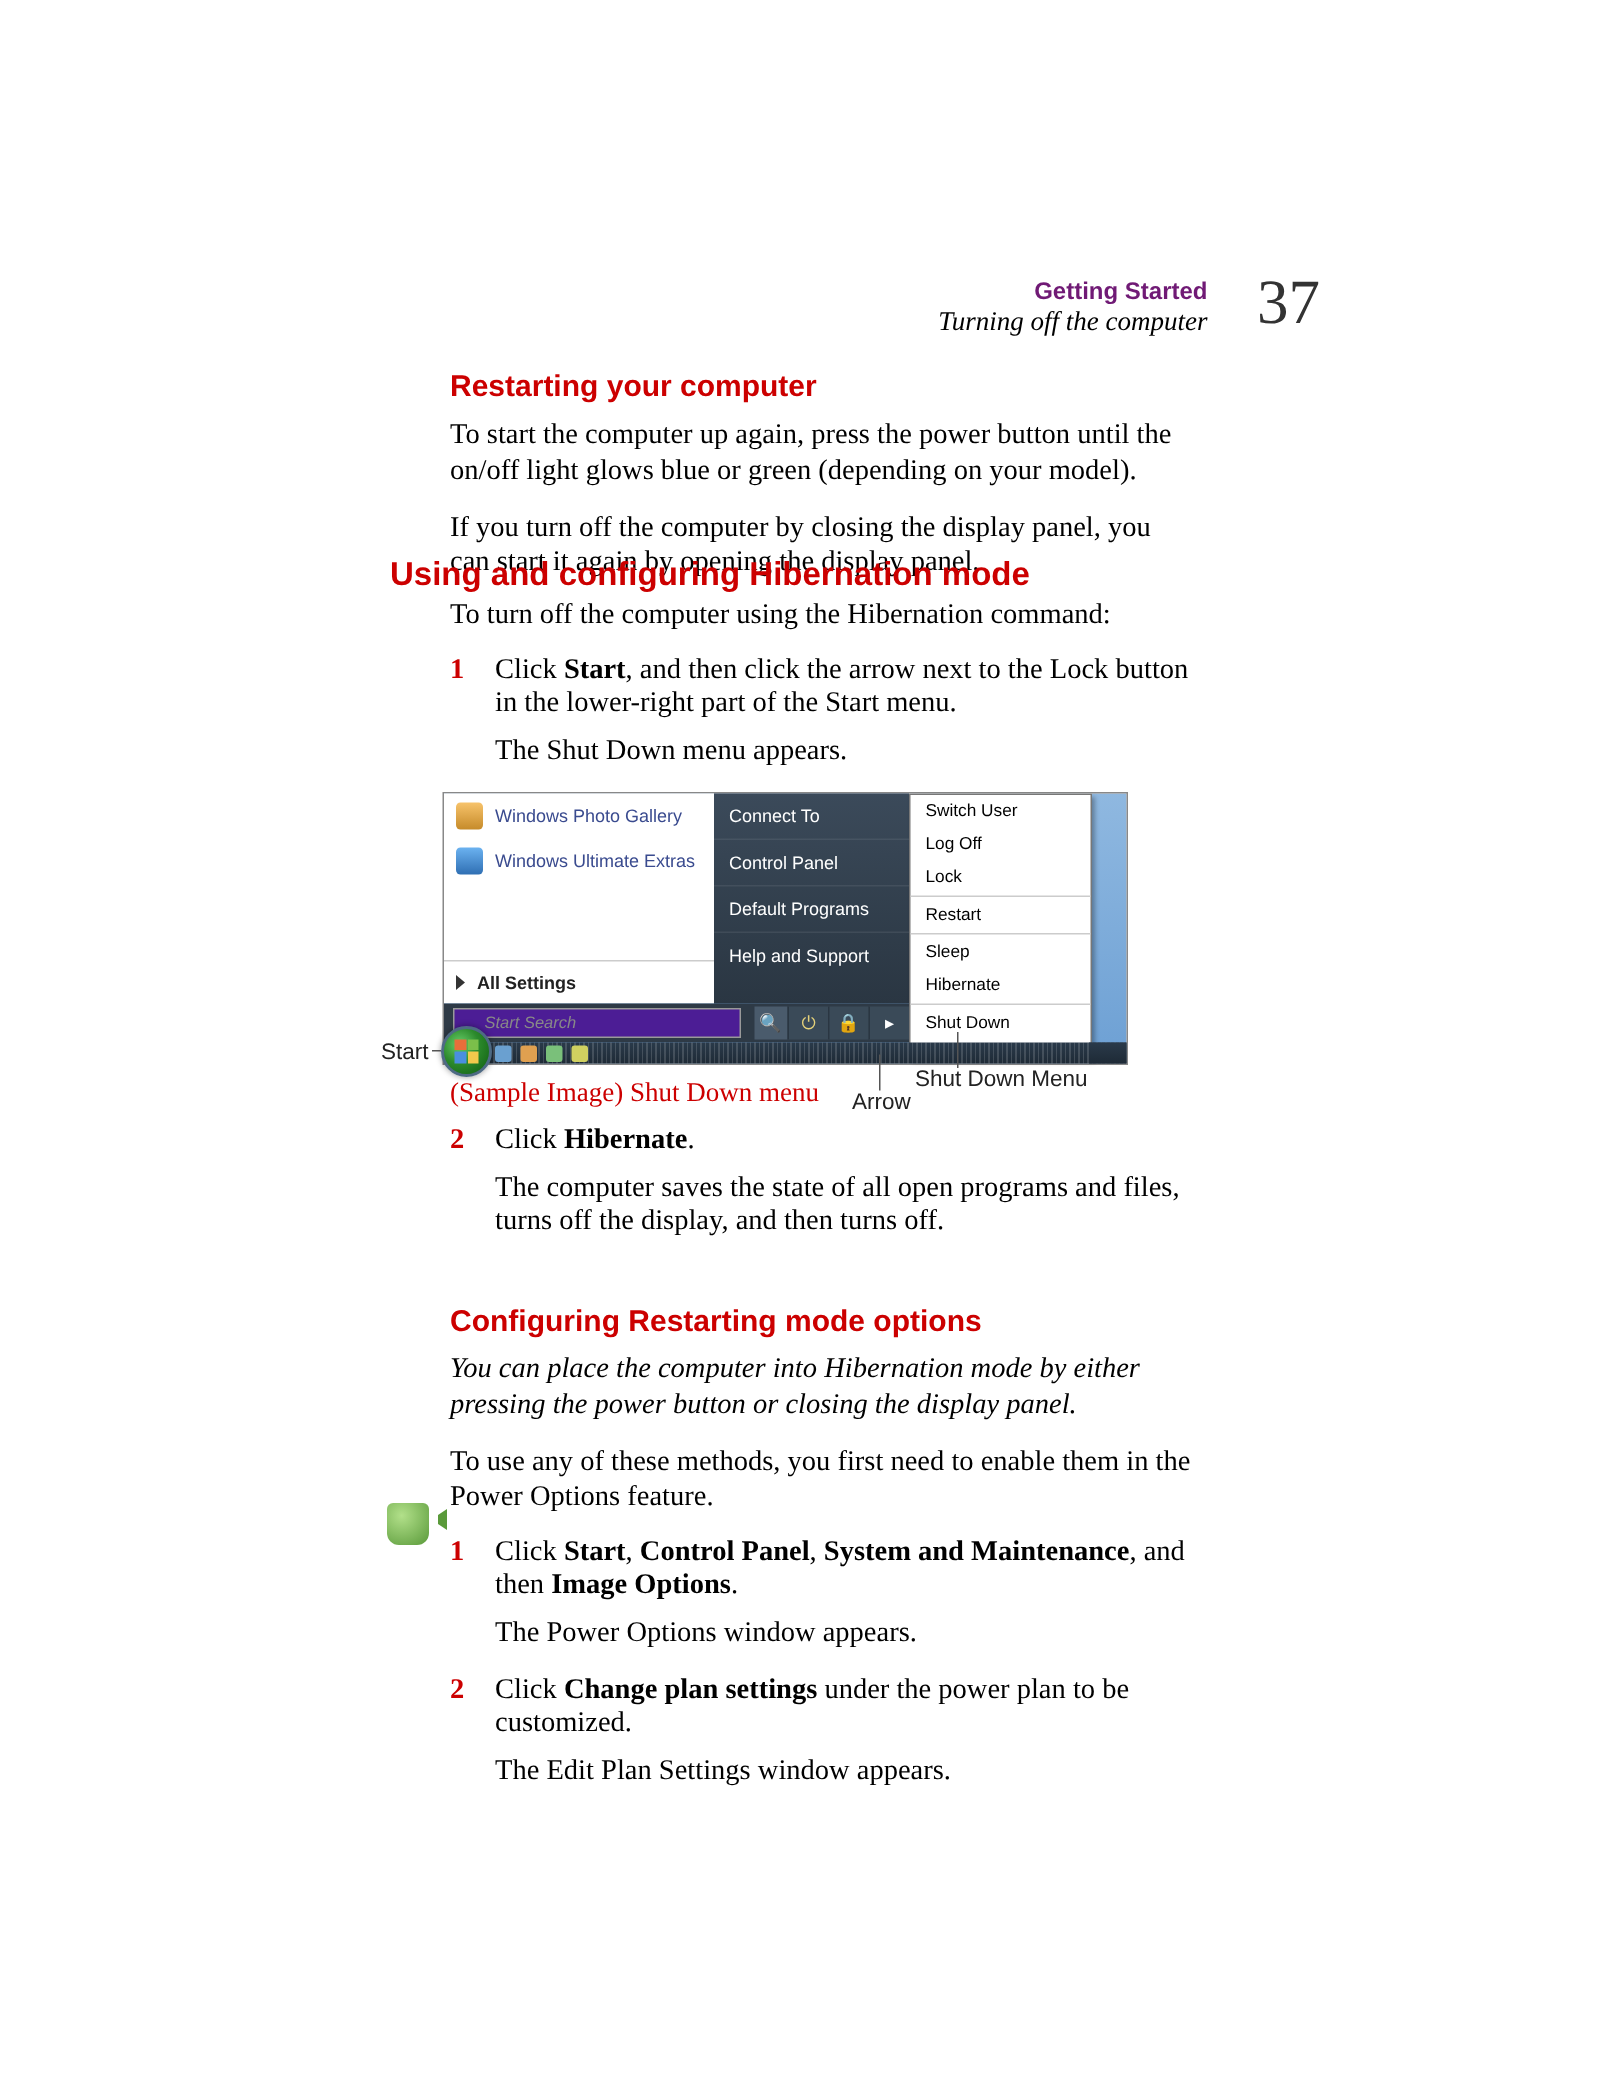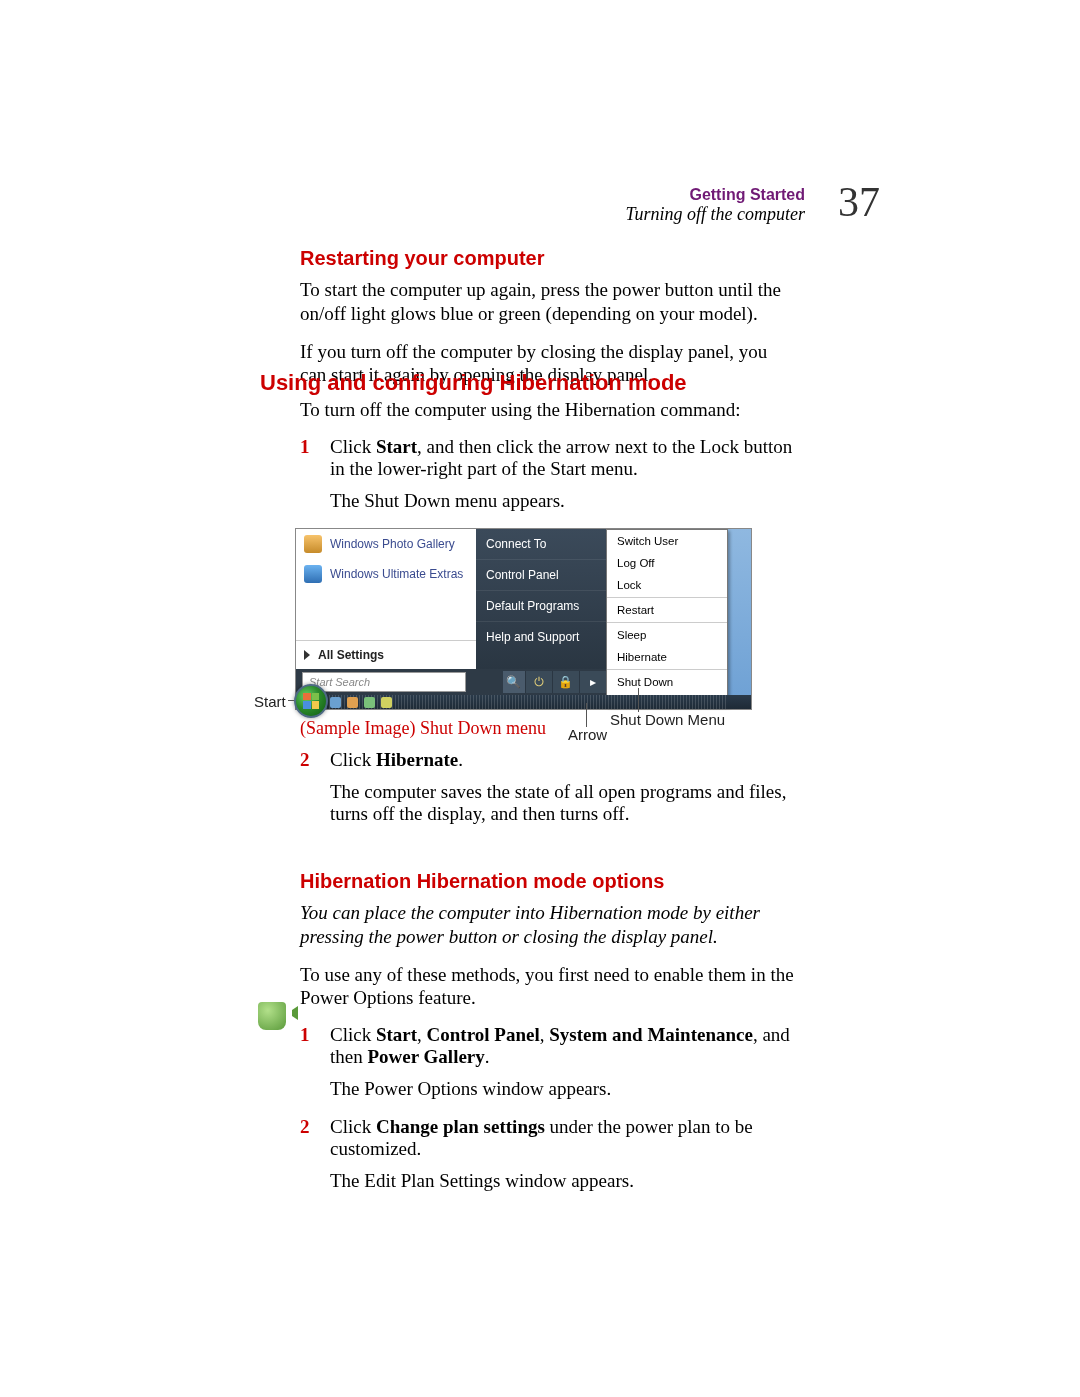--- a/index.html
+++ b/index.html
@@ -128,22 +128,22 @@
     position:absolute; left:310px; top:0; width:120px; height:175px;
     background:#fff; border:1px solid #777; box-shadow:2px 2px 3px rgba(0,0,0,0.3);
   }
   .right-item { font-size:11.5px; padding:5px 10px; }
   .right-sep { border-top:1px solid #ccc; margin:1px 0; }
   .search-row {
     position:absolute; left:0; top:140px; width:310px; height:26px;
     background:#2e3a46; display:flex; align-items:center;
   }
   .search-box {
-    margin-left:6px; width:150px; height:18px; background:#ffffff; border:1px solid #999;
-    font-size:11px; font-style:italic; color:#888; padding:0 6px; display:flex; align-items:center;
+    margin-left:6px; width:150px; height:18px; background:#4c1d95; border:1px solid #999;
+    font-size:11px; font-style:italic; color:#888; padding:0 20px; display:flex; align-items:center;
   }
   .mag { margin-left:auto; margin-right:0; width:22px; height:22px; background:#4a5b6c; color:#cfe0ef; display:flex;align-items:center;justify-content:center; font-size:12px; }
   .pow-group { display:flex; }
   .pow { width:26px; height:22px; background:#3a4a58; border-left:1px solid #2a3642; display:flex;align-items:center;justify-content:center;color:#e6d27a;font-size:12px; }
   .taskbar {
     position:absolute; left:0; top:166px; width:455px; height:14px;
     background: repeating-linear-gradient(90deg, rgba(255,255,255,0.15) 0 1px, transparent 1px 3px), linear-gradient(#2a3a4a, #1e2a36);
   }
   .start-orb {
     position:absolute; left:-2px; top:155px; width:30px; height:30px; border-radius:50%;
@@ -294,29 +294,29 @@
       <div class="step-body">
         <p>
           <span>Click </span><span class="bold">Hibernate</span><span>.</span>
         </p>
         <p>The computer saves the state of all open programs and files, turns off the display, and then turns off.</p>
       </div>
     </div>
   </div>
 
   <div class="content" style="top:870px;">
-    <div class="sec-heading h3">Hibernation Hibernation mode options</div>
+    <div class="sec-heading h3">Configuring Restarting mode options</div>
     <p class="body-text" style="margin-top:8px;font-style:italic;">You can place the computer into Hibernation mode by either pressing the power button or closing the display panel.</p>
     <p class="body-text">To use any of these methods, you first need to enable them in the Power Options feature.</p>
 
     <div class="step-row">
       <div class="step-num">1</div>
       <div class="step-body">
         <p>
-          <span>Click </span><span class="bold">Start</span><span>, </span><span class="bold">Control Panel</span><span>, </span><span class="bold">System and Maintenance</span><span>, and then </span><span class="bold">Power Gallery</span><span>.</span>
+          <span>Click </span><span class="bold">Start</span><span>, </span><span class="bold">Control Panel</span><span>, </span><span class="bold">System and Maintenance</span><span>, and then </span><span class="bold">Image Options</span><span>.</span>
         </p>
         <p>The Power Options window appears.</p>
       </div>
     </div>
 
     <div class="step-row">
       <div class="step-num">2</div>
       <div class="step-body">
         <p>
           <span>Click </span><span class="bold">Change plan settings</span><span> under the power plan to be customized.</span>

